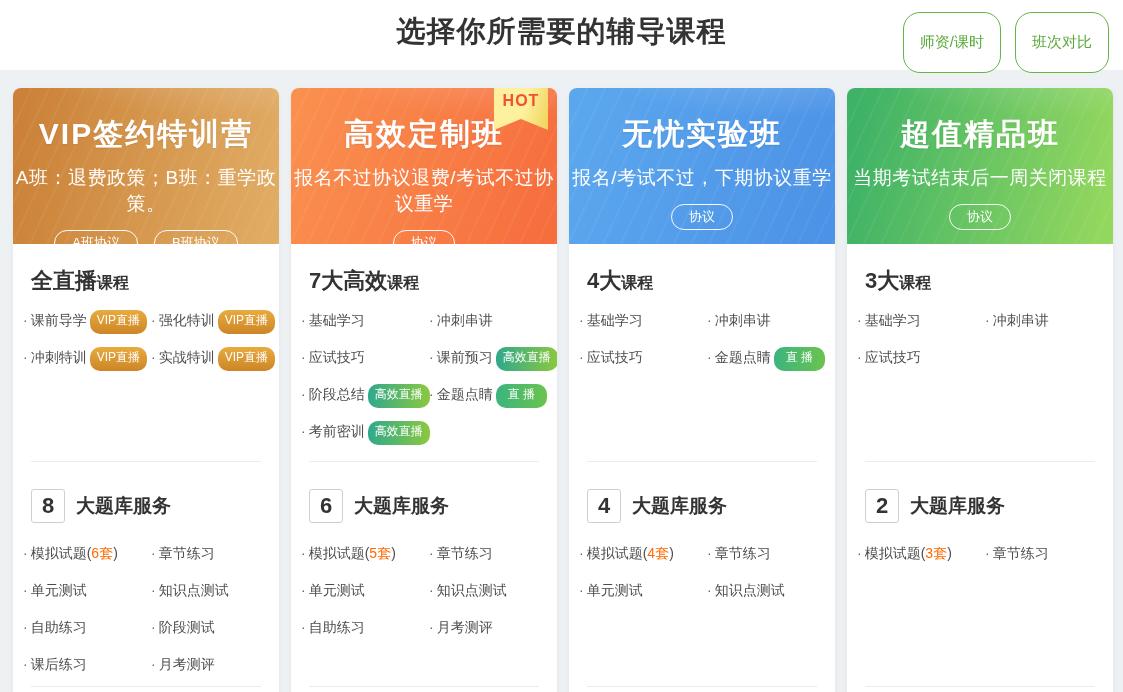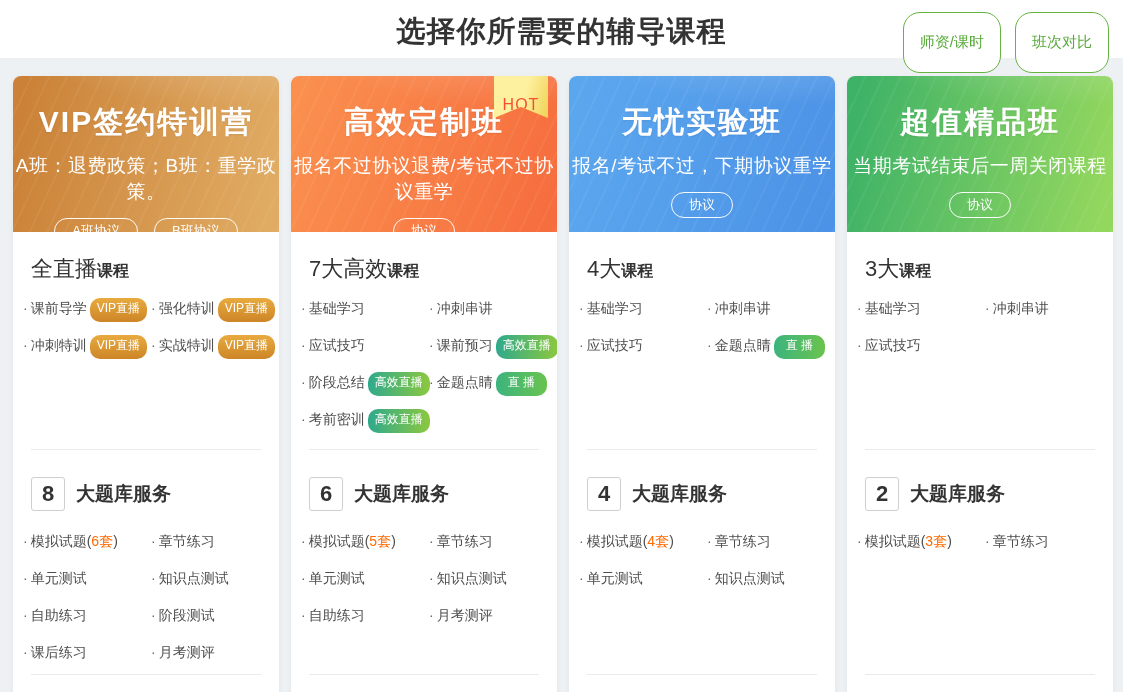--- a/index.html
+++ b/index.html
@@ -1,19 +1,19 @@
 <!DOCTYPE html>
 <html><head>
 <meta charset="utf-8">
 <style>
   * { margin:0; padding:0; box-sizing:border-box; }
   html,body { width:1123px; height:692px; overflow:hidden;
     background:#eef1f4; font-family:"Liberation Sans", sans-serif; }
   
-  .topbar { position:relative; height:58px; background:#fff; }
+  .topbar { position:relative; height:70px; background:#fff; }
   .page-title { position:absolute; left:0; right:0; top:12px; text-align:center;
     font-size:29px; font-weight:bold; color:#333; letter-spacing:1px; }
   .top-actions { position:absolute; right:14px; top:12px; display:flex; gap:14px; }
   .hbtn { background:#fff; border:1px solid #65b341; color:#58a939; font-size:15px;
     padding:20px 16px; border-radius:17px; cursor:pointer; white-space:nowrap;
     font-family:"Liberation Sans", sans-serif; }
   
   .cards { display:flex; gap:12px; padding:18px 10px 0 13px; align-items:flex-start; }
   .card { position:relative; width:266px; flex:0 0 266px; background:#fff;
     border-radius:8px; overflow:hidden; height:660px;
@@ -32,28 +32,28 @@
   .card-title { padding-top:26px; font-size:30px; font-weight:bold; letter-spacing:2px;
     text-shadow:0 1px 2px rgba(0,0,0,0.08); }
   .card-sub { margin-top:10px; font-size:19px; letter-spacing:0.5px; }
   .card-tags { margin-top:13px; display:flex; justify-content:center; gap:16px; }
   .tag { display:inline-block; border:1px solid rgba(255,255,255,0.95); color:#fff;
     border-radius:14px; padding:3px 17px; font-size:13px; cursor:pointer;
     background:transparent; font-family:"Liberation Sans", sans-serif; }
   .hot { position:absolute; top:0; right:9px; width:54px; height:42px; z-index:3;
     background:linear-gradient(105deg,#fdf09e 55%,#f0d257 100%);
     clip-path:polygon(0 0,100% 0,100% 100%,50% 74%,0 100%);
-    color:#f4502f; font-weight:normal; font-size:16px; text-align:center;
-    padding-top:20px; letter-spacing:1px; }
+    color:#f4502f; font-weight:bold; font-size:16px; text-align:center;
+    padding-top:4px; letter-spacing:1px; }
   
   .sec-courses { height:217px; padding:0 6px 0 10px; }
   .sec-qbank   { height:224px; padding:0 6px 0 10px; }
   .divider { height:1px; background:#e9ebec; margin:0 18px; }
   .sec-title { padding:22px 8px 4px; color:#333; }
-  .sec-title .big { font-size:22px; font-weight:normal; }
+  .sec-title .big { font-size:22px; font-weight:bold; }
   .sec-title .small { font-size:16px; font-weight:bold; }
   .grid2 { display:grid; grid-template-columns:128px 1fr; padding-top:2px; }
   .item { line-height:37px; font-size:14px; color:#4d4d4d; white-space:nowrap; }
   .item .dot { color:#666; margin-right:3px; }
   .badge { display:inline-block; margin-left:3px; padding:0 7px; height:24px;
     line-height:20px; border-radius:10px; font-size:12px; color:#fff; vertical-align:1px; }
   .badge.gold  { background:linear-gradient(180deg,#e8ab3f,#cd8527); }
   .badge.green { background:linear-gradient(90deg,#2fa98c,#8cc83f); }
   .badge.greenw{ background:linear-gradient(90deg,#3cb47e,#6ac34e); padding:0 12px; }
   .qhead { display:flex; align-items:center; gap:11px; padding:27px 8px 10px; }

